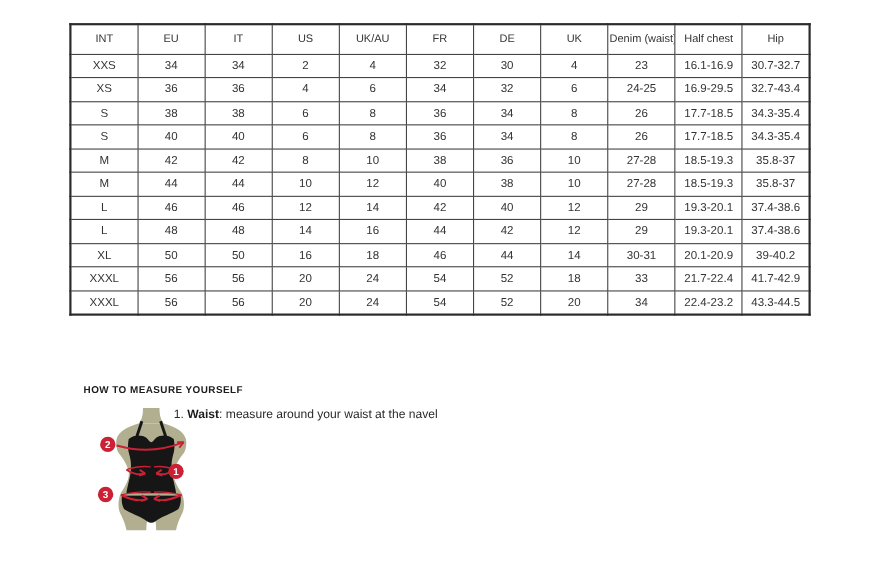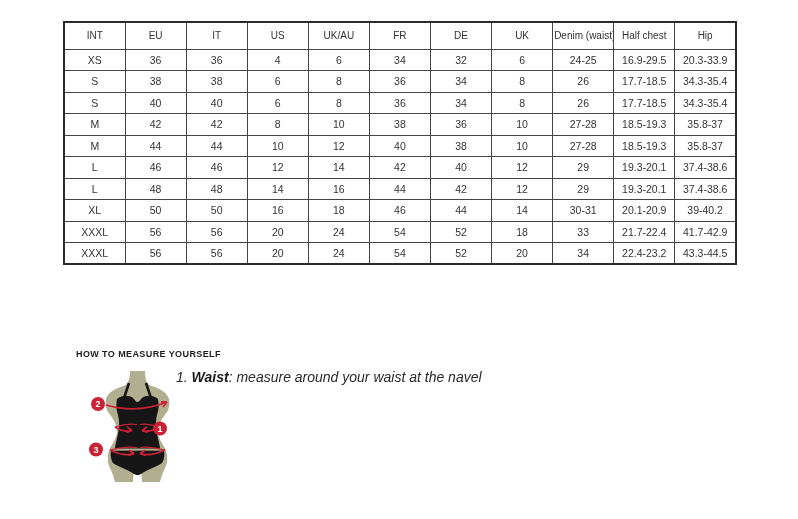--- a/index.html
+++ b/index.html
@@ -54,26 +54,25 @@
     position: absolute;
     left: 76px;
     top: 349px;
     font-size: 9px;
     font-weight: 700;
     letter-spacing: 0.4px;
     color: #1c1c1c;
   }
   .measure-steps {
     position: absolute;
-    left: 176px;
+    left: 158px;
     top: 368px;
     list-style: none;
-    font-size: 14px;
+    font-size: 11px;
     color: #2a2a2a;
-    font-style: italic;
   }
   .measure-steps li {
     line-height: 19px;
     white-space: nowrap;
   }
   .measure-steps b { font-weight: 700; color: #1c1c1c; }
 
   
   .figure-wrap {
     position: absolute;
@@ -108,31 +107,44 @@
             <th>FR</th>
             <th>DE</th>
             <th>UK</th>
             <th>Denim (waist)</th>
             <th>Half chest</th>
             <th>Hip</th>
           </tr>
         </thead>
         <tbody>
           <tr>
+            <td>XXS</td>
+            <td>34</td>
+            <td>34</td>
+            <td>2</td>
+            <td>4</td>
+            <td>32</td>
+            <td>30</td>
+            <td>4</td>
+            <td>23</td>
+            <td>16.1-16.9</td>
+            <td>30.7-32.7</td>
+          </tr>
+          <tr>
             <td>XS</td>
             <td>36</td>
             <td>36</td>
             <td>4</td>
             <td>6</td>
             <td>34</td>
             <td>32</td>
             <td>6</td>
             <td>24-25</td>
             <td>16.9-29.5</td>
-            <td>20.3-33.9</td>
+            <td>32.7-43.4</td>
           </tr>
           <tr>
             <td>S</td>
             <td>38</td>
             <td>38</td>
             <td>6</td>
             <td>8</td>
             <td>36</td>
             <td>34</td>
             <td>8</td>

